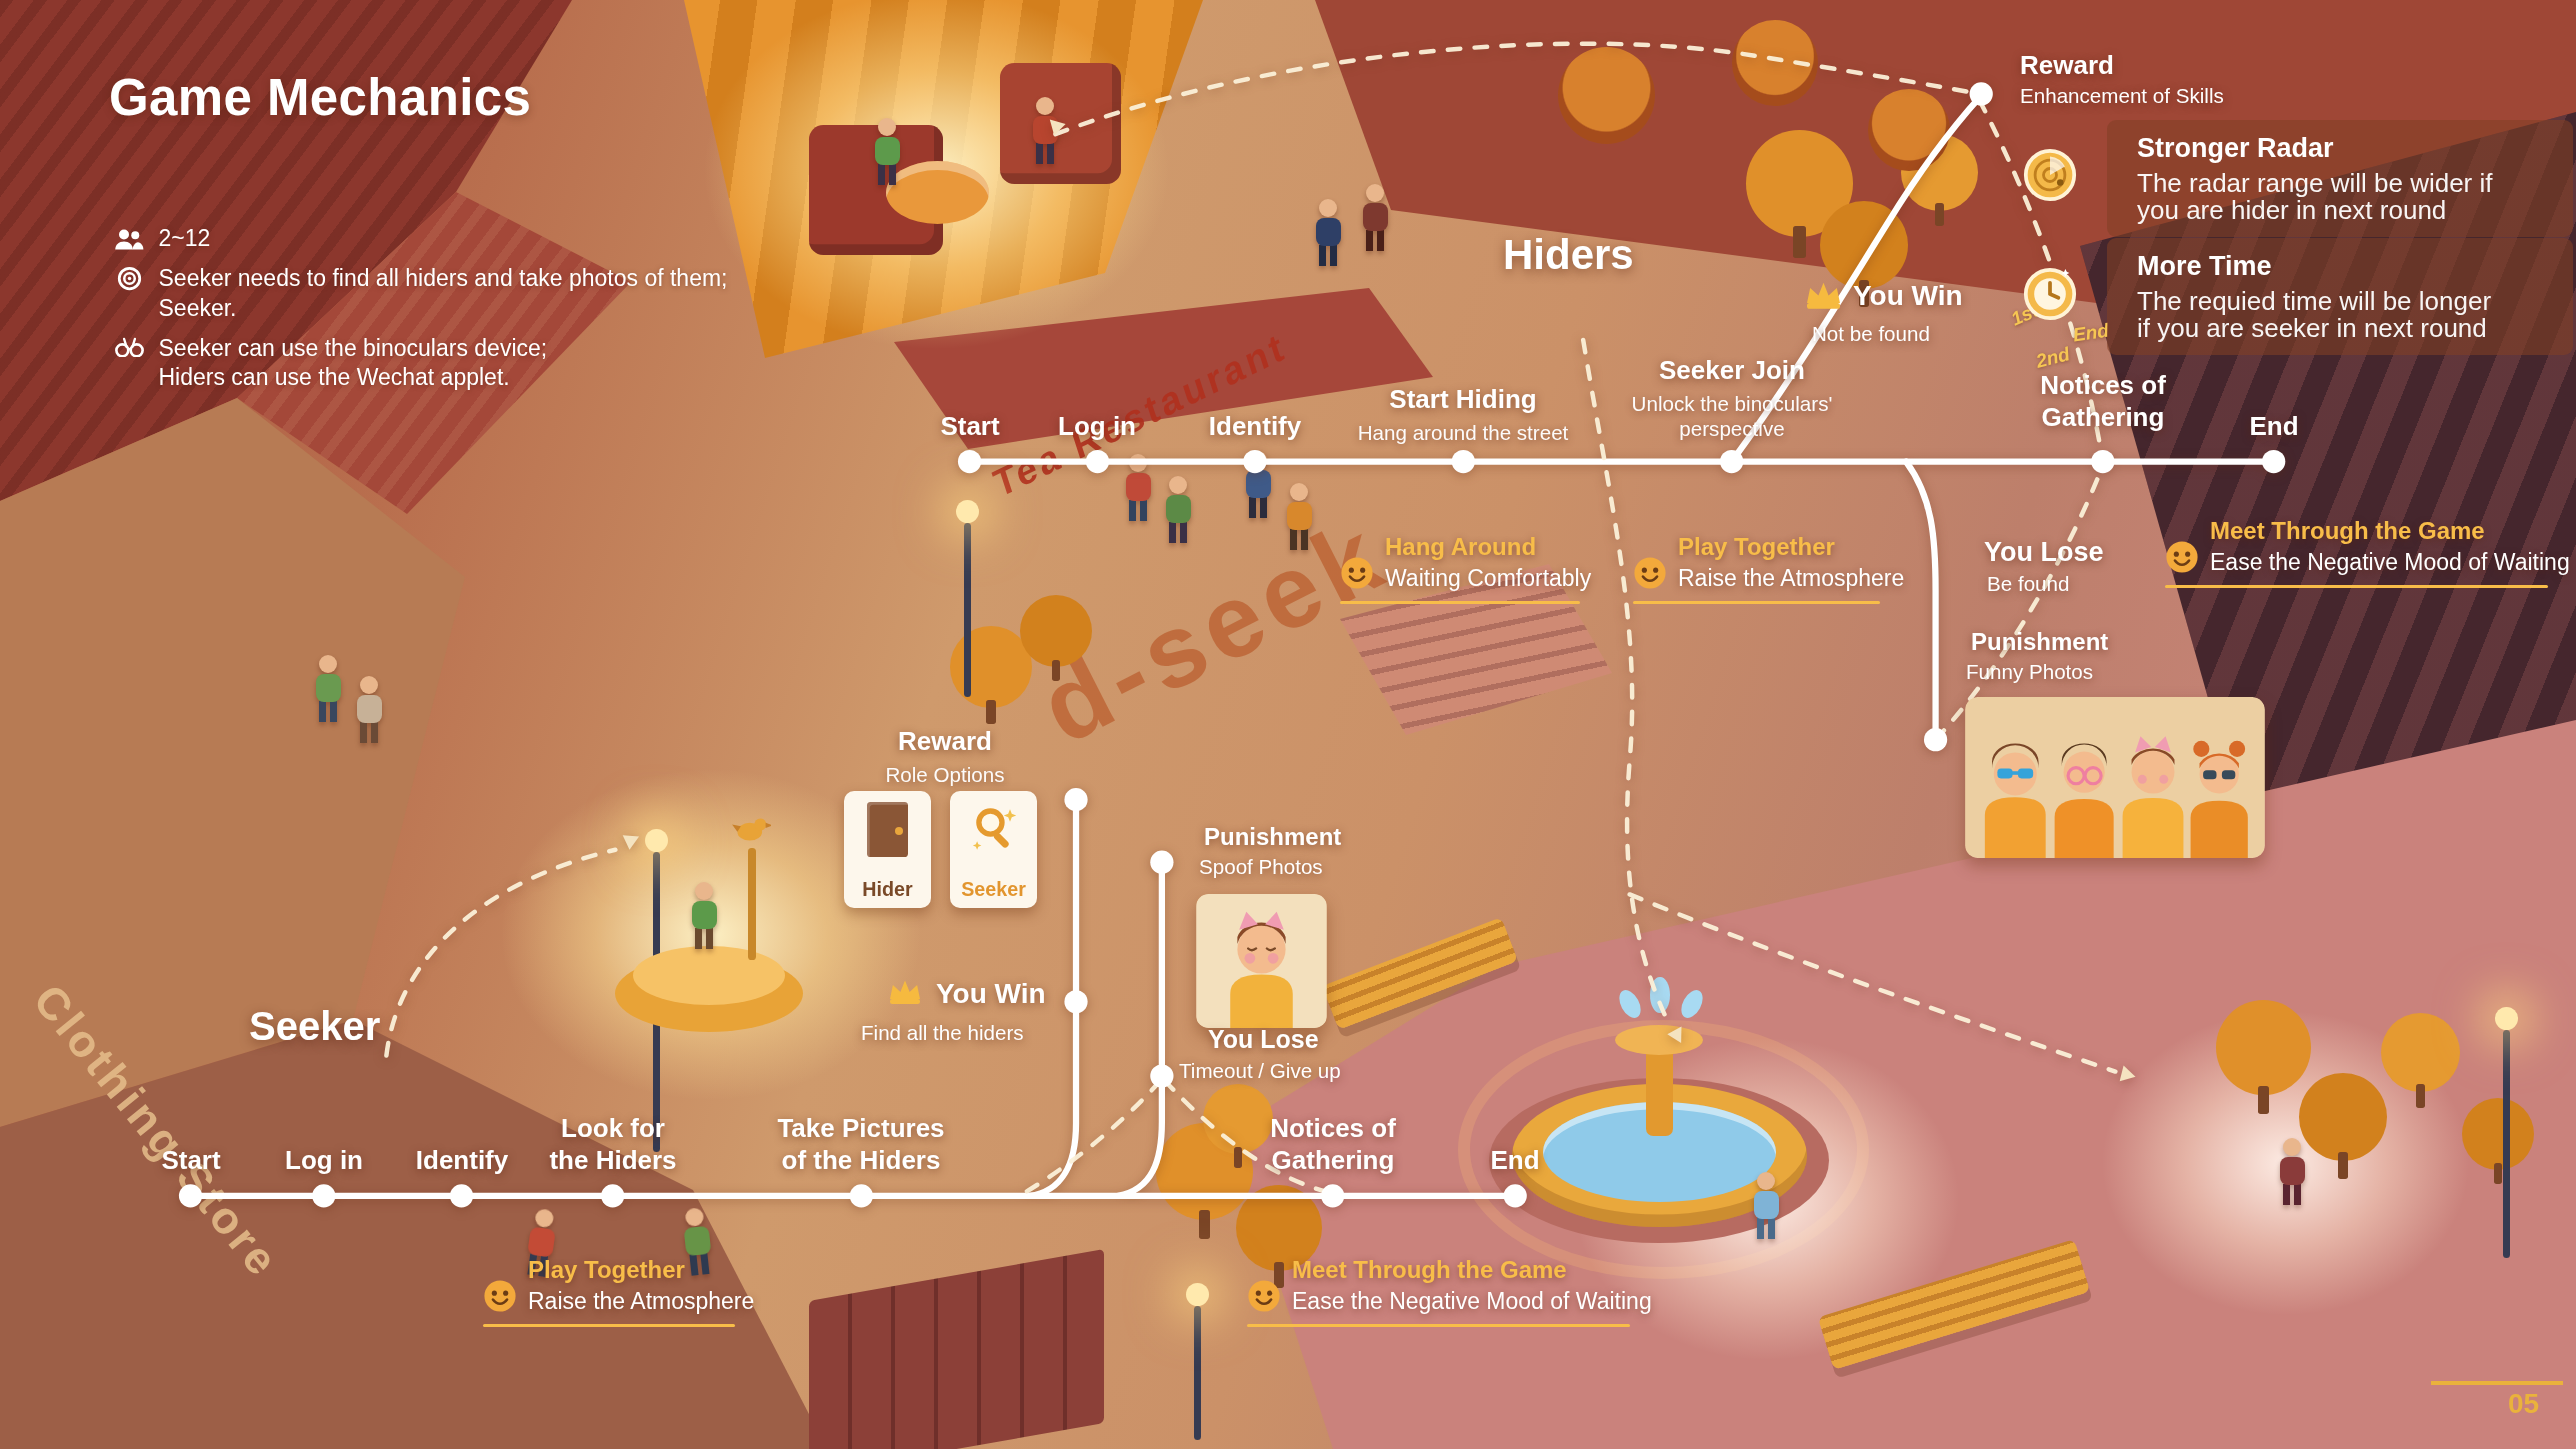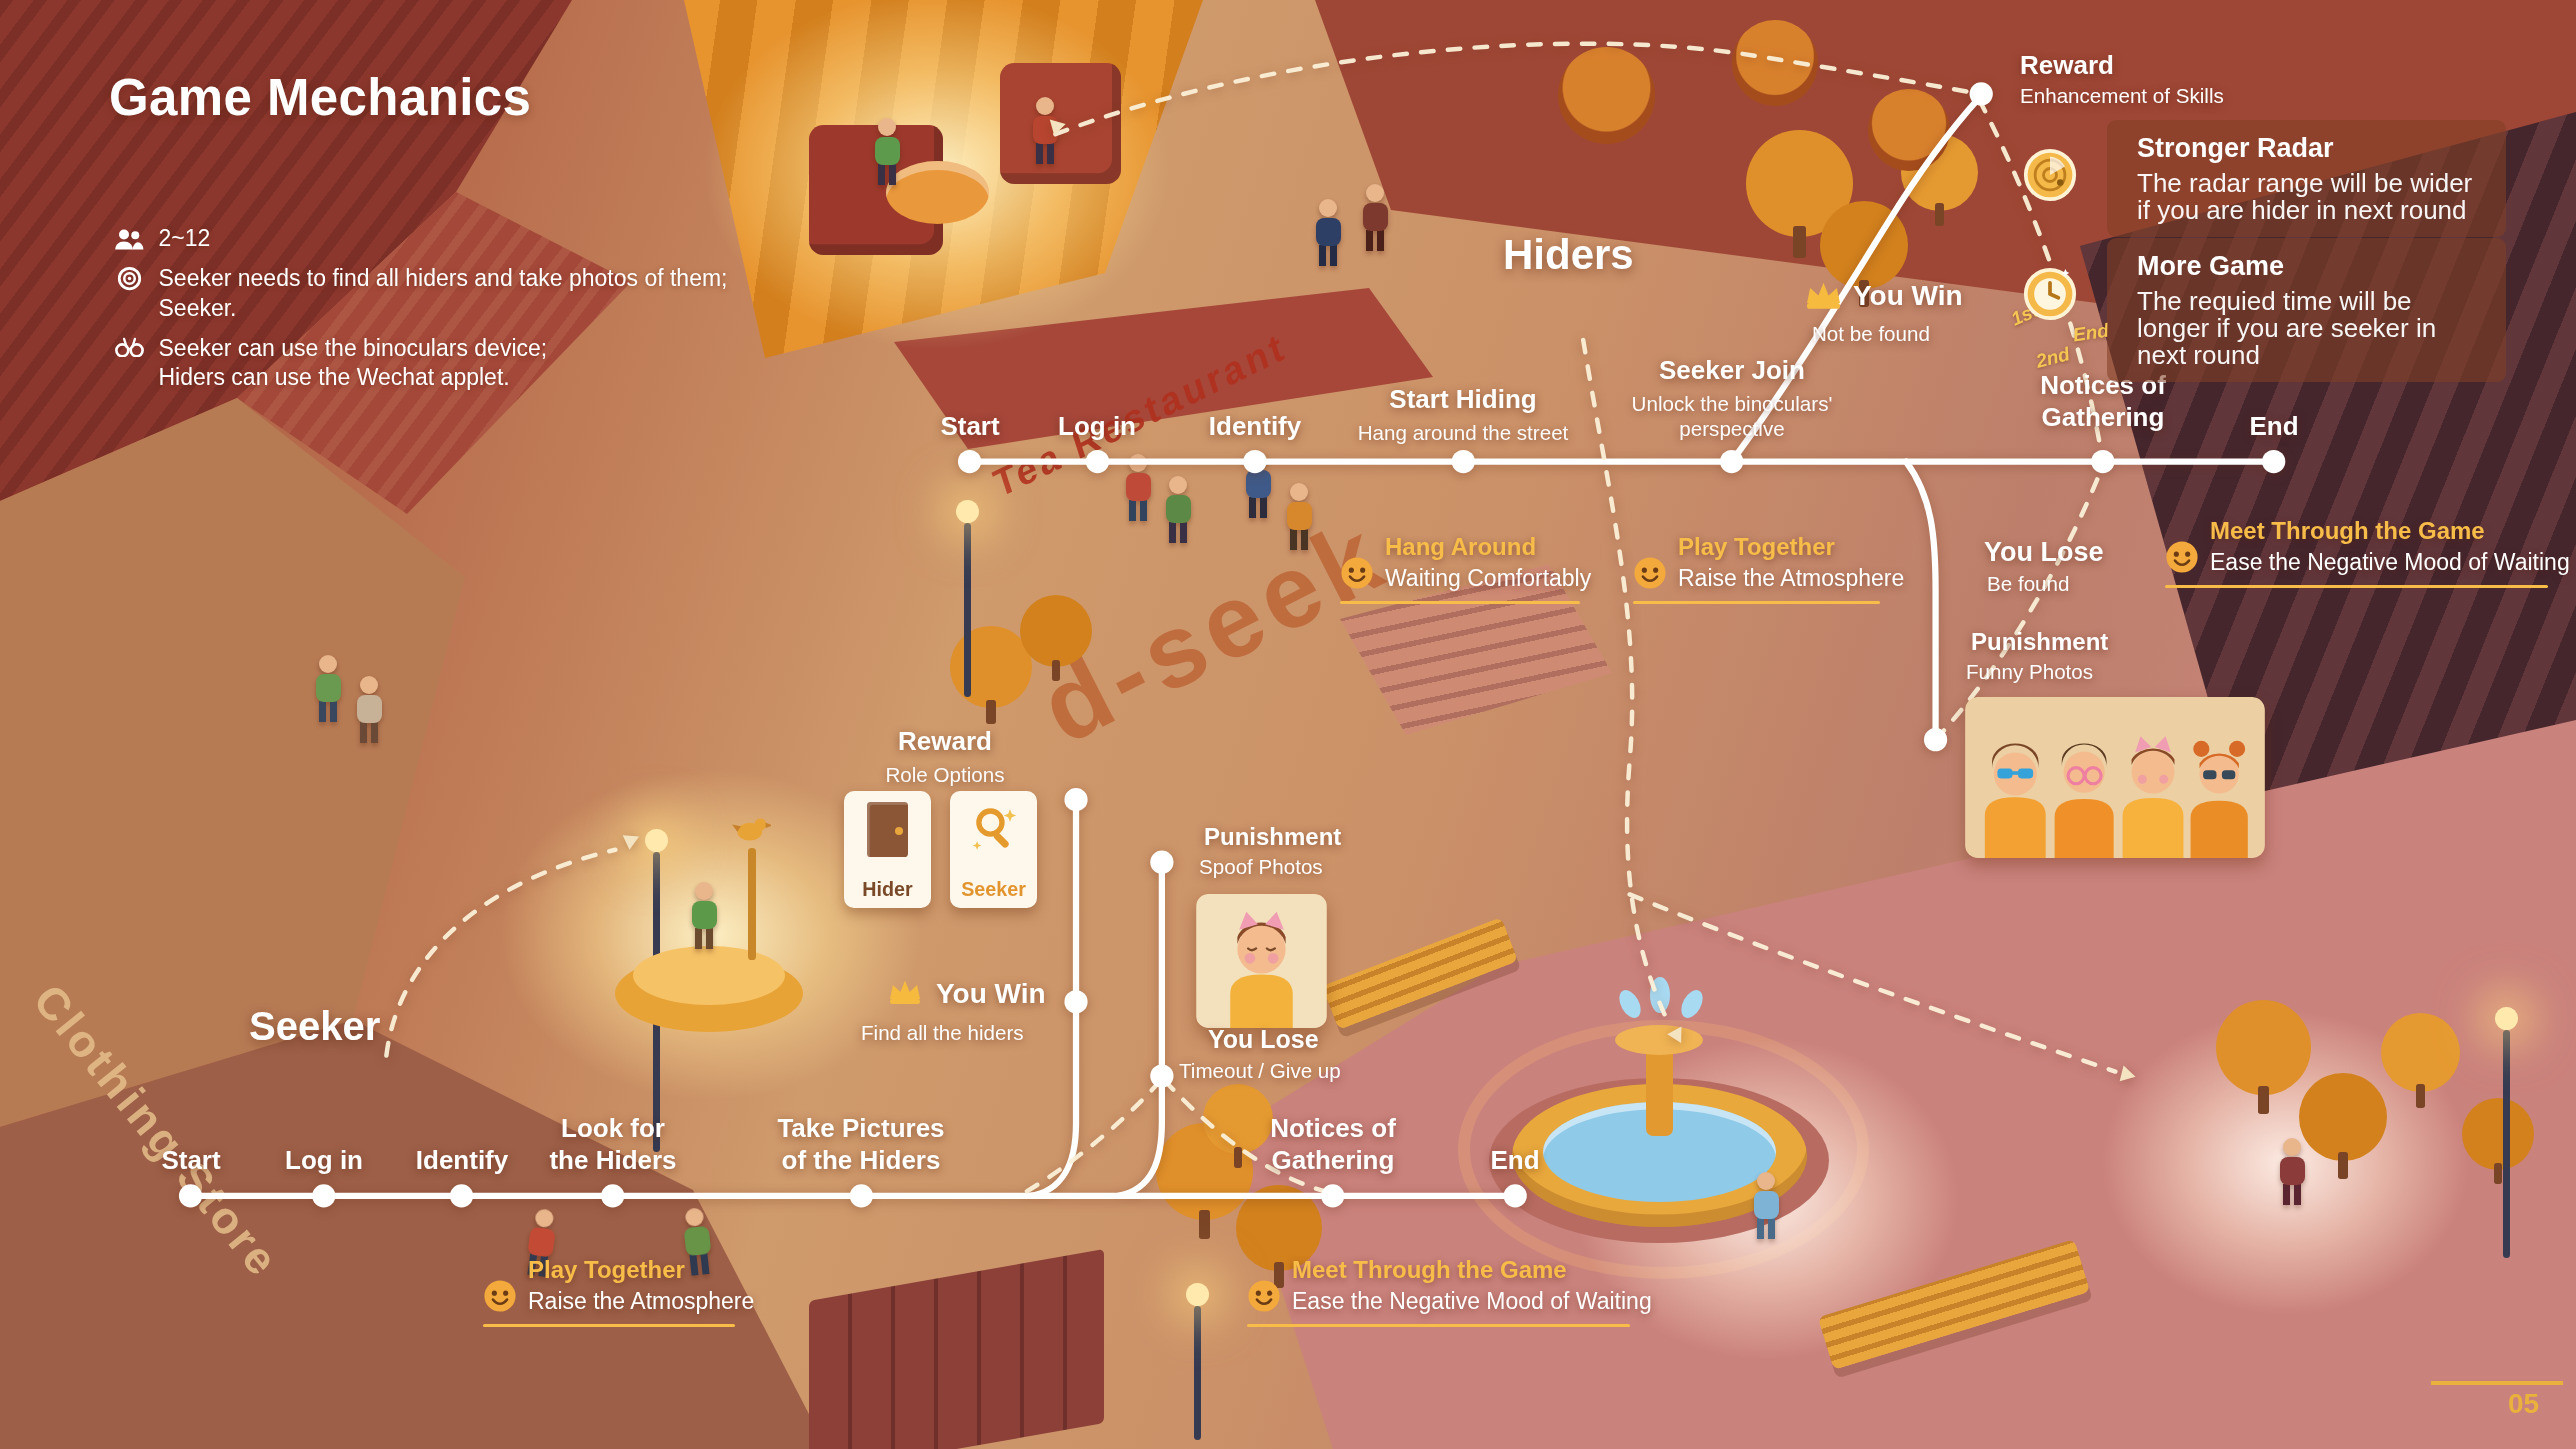--- a/index.html
+++ b/index.html
@@ -89,21 +89,21 @@
   .fl{position:absolute;color:#fff;z-index:6;text-shadow:0 1.8px 9px rgba(90,35,15,.55);white-space:nowrap}
   .fl.b30{font-size:27px;font-weight:700}
   .fl.b28{font-size:25px;font-weight:700}
   .fl.m27{font-size:24px;font-weight:600}
   .fl.s23{font-size:20.6px;font-weight:400}
   .winline{position:absolute;z-index:6;color:#fff;display:flex;align-items:center;gap:9px;text-shadow:0 1.8px 9px rgba(90,35,15,.55)}
   .winline .wl{font-size:28px;font-weight:700}
   .winline .crown{width:41px;height:33px;flex:none}
 
   .skill-icon{position:absolute;z-index:7;width:54px;height:54px}
-  .skill-card{position:absolute;z-index:6;width:399px;background:rgba(130,64,38,.58);border-radius:9px;padding:13.4px 18px 13.4px 30px;color:#fff}
+  .skill-card{position:absolute;z-index:6;width:466px;background:rgba(130,64,38,.58);border-radius:9px;padding:13.4px 18px 13.4px 30px;color:#fff}
   .skill-card .sct{font-size:27px;font-weight:700;margin-bottom:5.4px}
   .skill-card .scx{font-size:26px;line-height:27px;color:rgba(255,255,255,.95);max-width:358px}
 
   .role-card{position:absolute;z-index:6;width:87px;height:117px;background:#fdf7ec;border-radius:10px;box-shadow:0 5.4px 12.5px rgba(100,40,10,.35);display:flex;flex-direction:column;align-items:center;justify-content:space-between;padding:10.7px 5.4px 7.2px}
   .role-card .rlab{font-size:19.7px;font-weight:700}
   .door{width:41px;height:55px;background:#8a5636;border-radius:3.6px;position:relative;box-shadow:inset 2.7px 2.7px 0 rgba(255,255,255,.2)}
   .door::after{content:"";position:absolute;right:5.4px;top:25px;width:8px;height:8px;border-radius:50%;background:#e9a63c}
 
   .photo-card{position:absolute;z-index:6;border-radius:12.5px;box-shadow:0 7.2px 16px rgba(100,40,10,.35);overflow:hidden}
 
@@ -391,21 +391,21 @@
 
   <span class="skill-icon" style="left:2023px;top:267px">
     <svg width="54" height="54" viewBox="0 0 58 58">
         <circle cx="29" cy="29" r="26" fill="#f4b949" stroke="#fff3d6" stroke-width="4"></circle>
         <circle cx="29" cy="29" r="17" fill="#fff6e0"></circle>
         <path d="M29 29 L29 17 M29 29 L38 33" stroke="#b5761a" stroke-width="4" stroke-linecap="round"></path>
         <path d="M8 6 l2 4 4 2 -4 2 -2 4 -2 -4 -4 -2 4 -2 Z" fill="#fff" transform="translate(40,-2) scale(.7)"></path>
       </svg>
   </span>
   <div class="skill-card" style="left:2107px;top:238px">
-    <div class="sct">More Game</div>
+    <div class="sct">More Time</div>
     <div class="scx">The requied time will be longer if you are seeker in next round</div>
   </div>
 
   <div class="fl b30" style="left:1984px;top:537px">You Lose</div>
   <div class="fl s23" style="left:1987px;top:572px">Be found</div>
 
   <div class="fl m27" style="left:1971px;top:628px">Punishment</div>
   <div class="fl s23" style="left:1966px;top:660px">Funny Photos</div>
 
   <div class="photo-card" style="left:1965px;top:697px;width:300px;height:161px">

